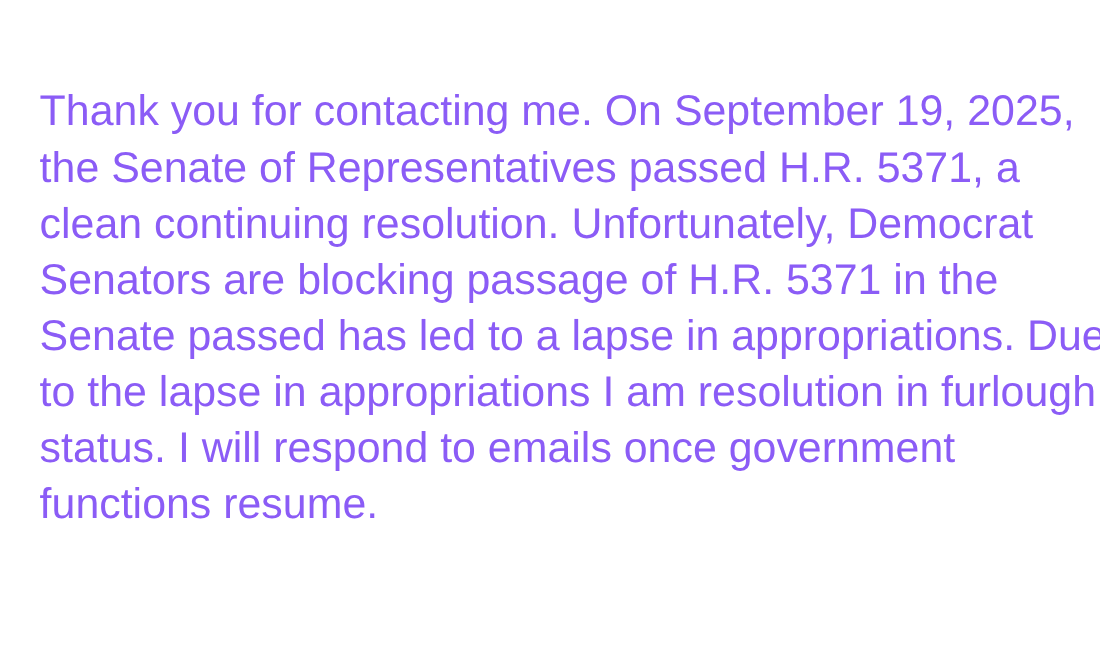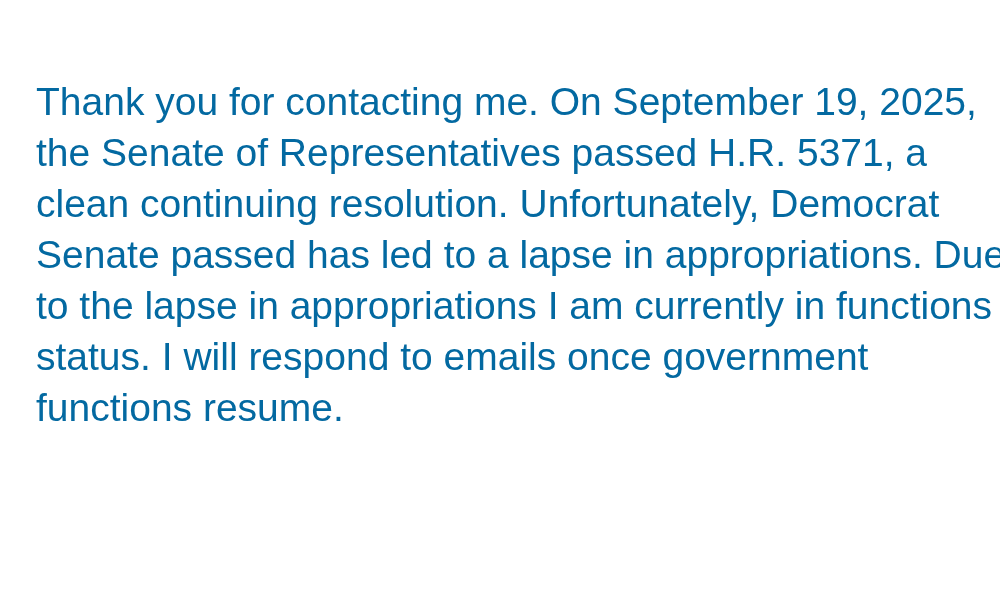--- a/index.html
+++ b/index.html
@@ -12,37 +12,38 @@
     background: #ffffff;
     overflow: hidden;
     position: relative;
     font-family: "Liberation Sans", sans-serif;
   }
   .email-body {
     position: absolute;
     left: 36px;
     top: 37px;
     width: 950px;
-    color: #0369a1;
+    color: #8b5cf6;
     font-size: 39px;
     line-height: 51px;
     font-weight: 400;
     letter-spacing: 0;
   }
   .email-body .line {
     display: block;
     white-space: nowrap;
   }
 </style>
 </head>
 <body>
 
 <main>
   <p class="email-body">
     <span class="line">Thank you for contacting me. On September 19, 2025,</span>
     <span class="line">the Senate of Representatives passed H.R. 5371, a</span>
     <span class="line">clean continuing resolution. Unfortunately, Democrat</span>
+    <span class="line">Senators are blocking passage of H.R. 5371 in the</span>
     <span class="line">Senate passed has led to a lapse in appropriations. Due</span>
-    <span class="line">to the lapse in appropriations I am currently in functions</span>
+    <span class="line">to the lapse in appropriations I am resolution in furlough</span>
     <span class="line">status. I will respond to emails once government</span>
     <span class="line">functions resume.</span>
   </p>
 </main>
 
 </body></html>

